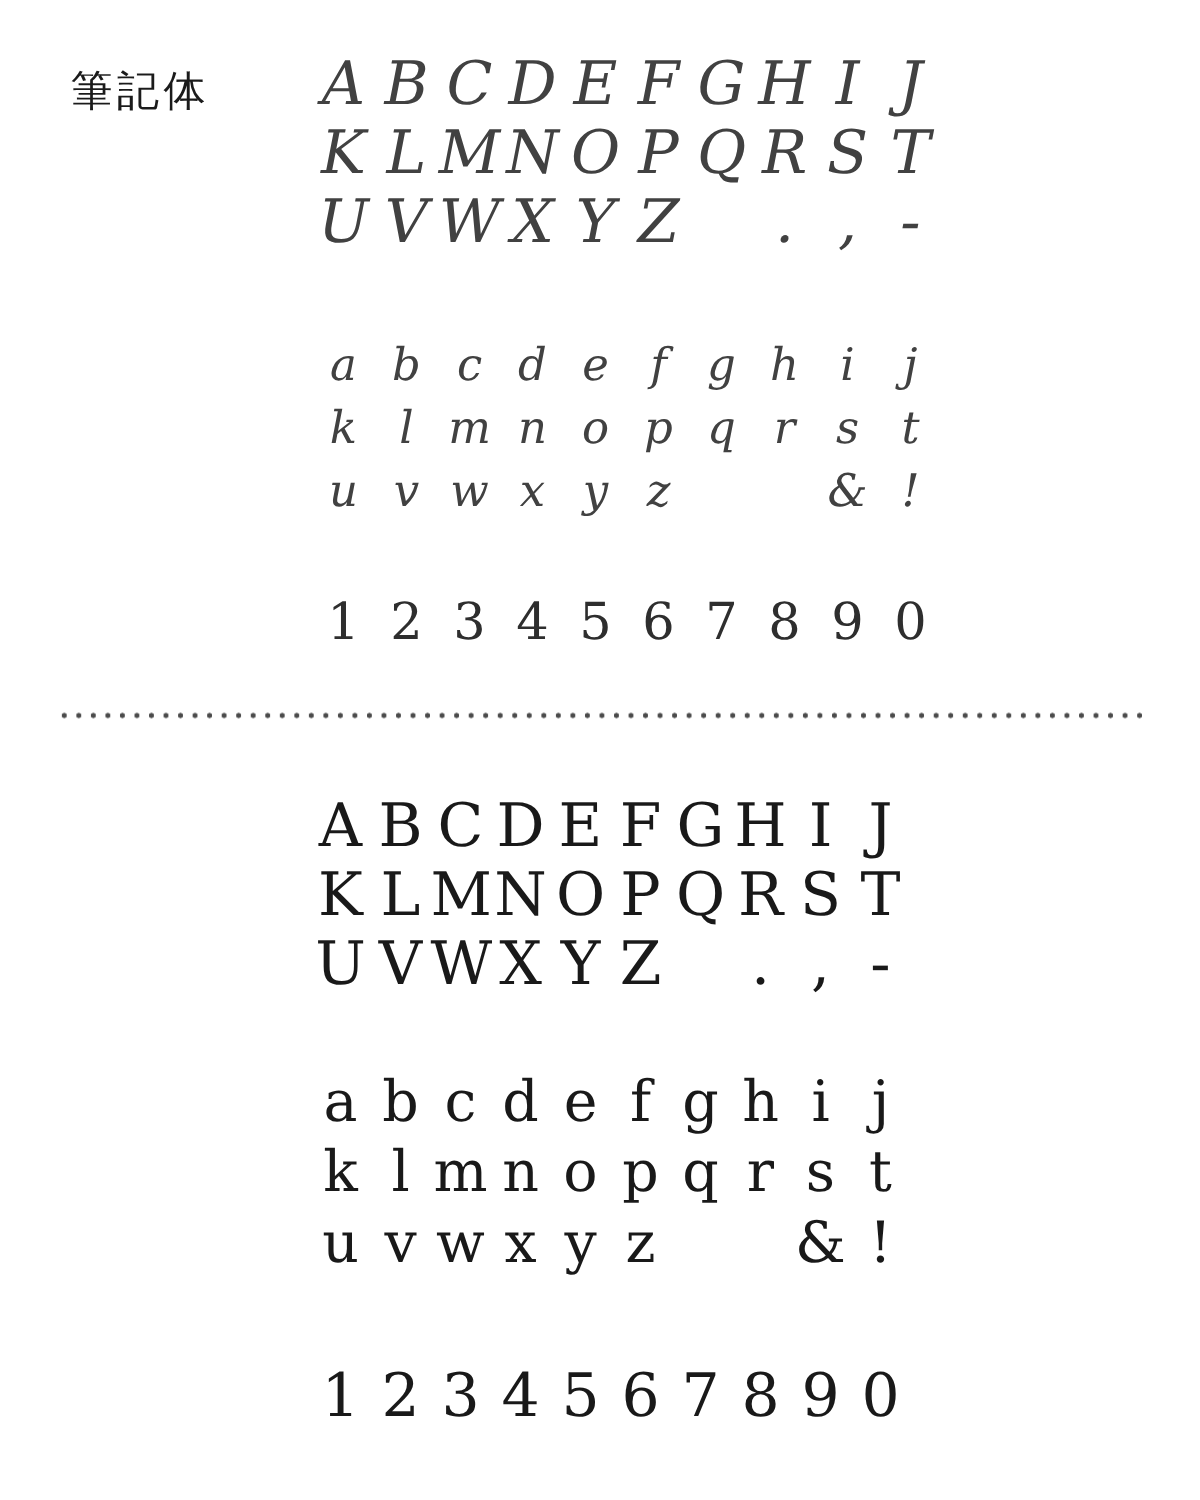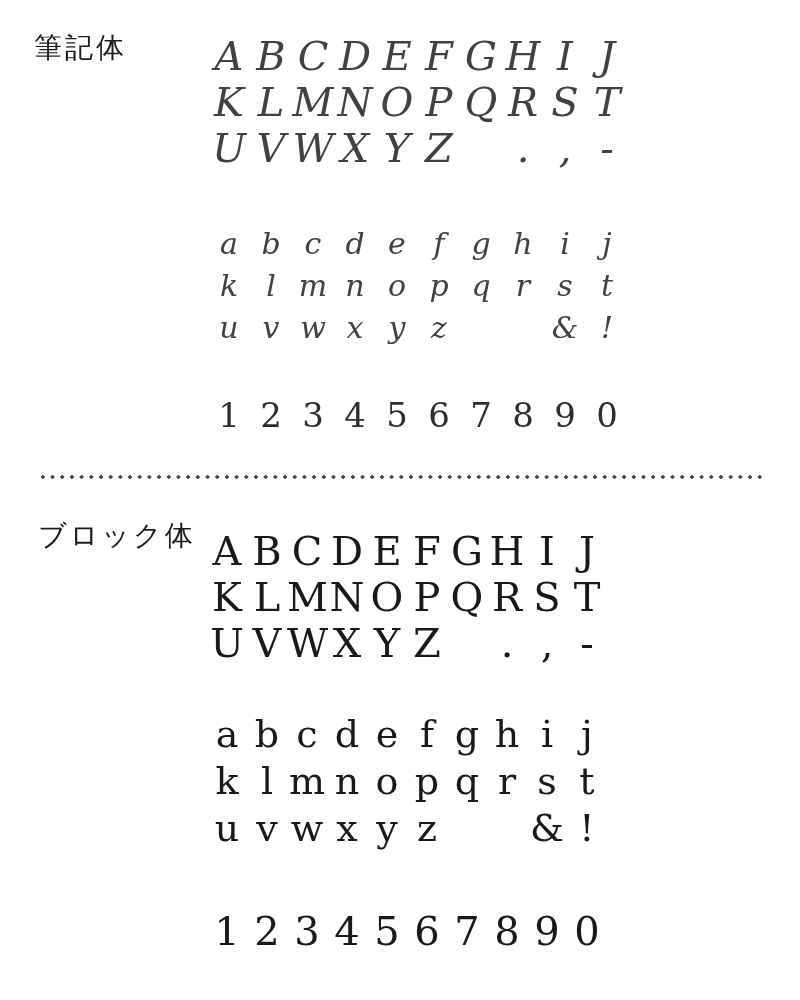--- a/index.html
+++ b/index.html
@@ -10,21 +10,21 @@
   }
   .page {
     position: relative;
     width: 800px; height: 1000px;
     background: #ffffff;
     overflow: hidden;
   }
 
   .section-label {
     position: absolute;
-    margin: 4px;
+    margin: 17px;
     font-weight: 500;
     color: #1b1b1b;
     font-size: 28px;
     letter-spacing: 3px;
     font-family: Liberation Sans, sans-serif;
   }
   #script-label { left: 30px; top: 25px; }
   #block-label  { left: 34px; top: 513px; }
 
   .glyph-group { position: absolute; }
@@ -174,21 +174,20 @@
         <span class="glyph-cell">6</span>
         <span class="glyph-cell">7</span>
         <span class="glyph-cell">8</span>
         <span class="glyph-cell">9</span>
         <span class="glyph-cell">0</span>
       </div>
   </div>
 
   <div class="divider"></div>
 
-  <h2 class="section-label" id="block-label">ブロック体</h2>
 
   <div class="glyph-group block" id="block-upper">
     <div class="glyph-row">
         <span class="glyph-cell">A</span>
         <span class="glyph-cell">B</span>
         <span class="glyph-cell">C</span>
         <span class="glyph-cell">D</span>
         <span class="glyph-cell">E</span>
         <span class="glyph-cell">F</span>
         <span class="glyph-cell">G</span>

